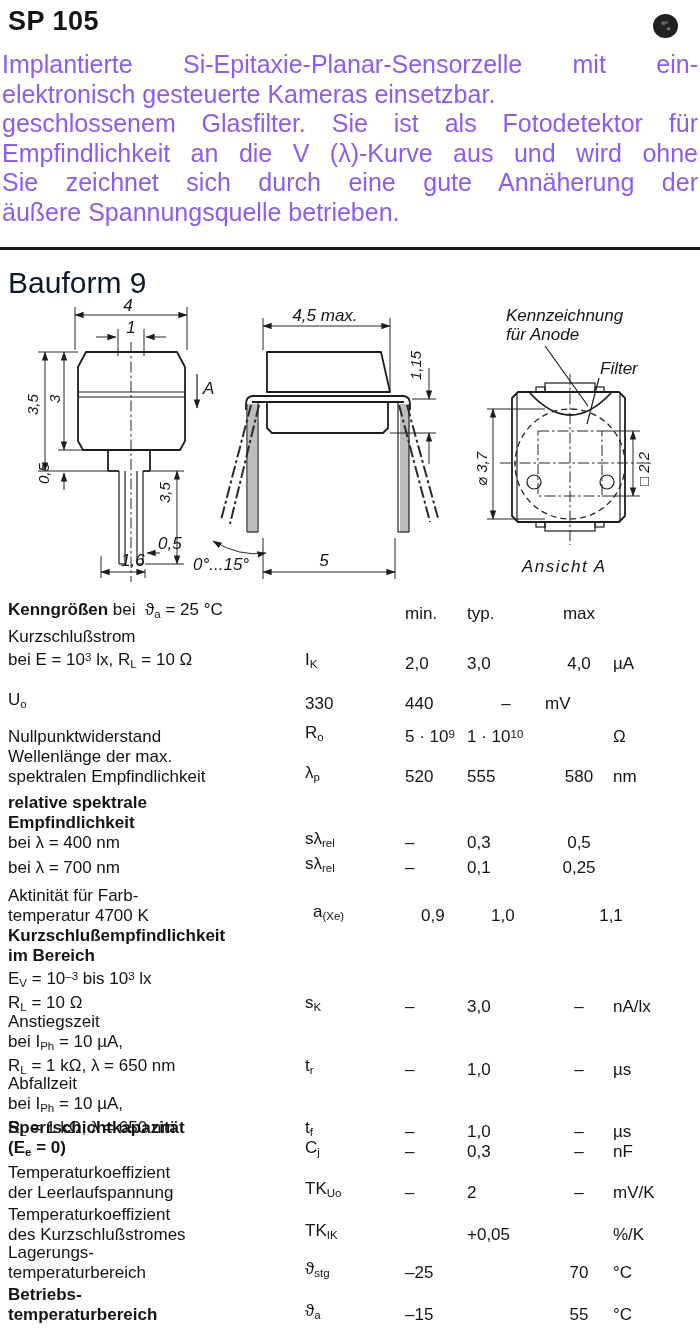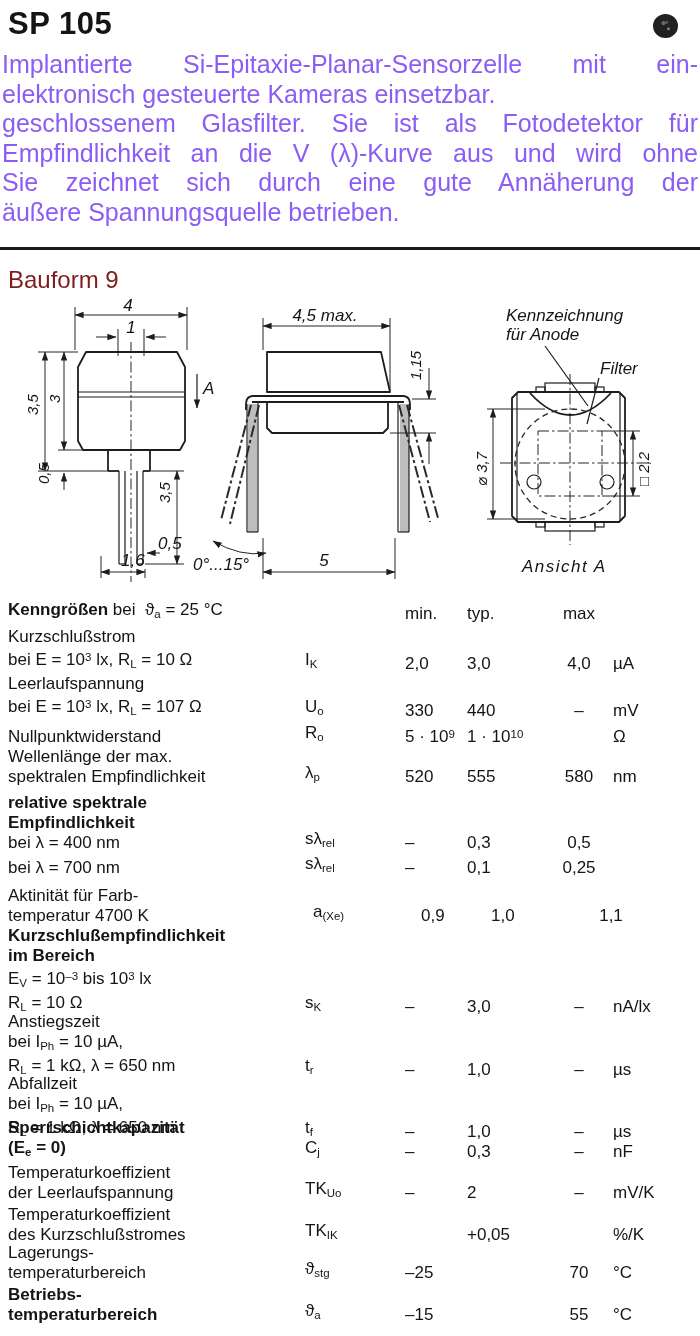--- a/index.html
+++ b/index.html
@@ -1,27 +1,27 @@
 <!DOCTYPE html>
 <html><head>
 <meta charset="utf-8">
 <style>
   html,body{margin:0;padding:0;background:#ffffff;}
   .page{position:relative;width:700px;height:1336px;background:#fff;overflow:hidden;
         font-family:"Liberation Sans","DejaVu Sans",sans-serif;color:#141414;}
-  .title{position:absolute;left:8px;top:6px;font-size:31px;font-weight:bold;letter-spacing:.5px;}
+  .title{position:absolute;left:8px;top:6px;font-size:27px;font-weight:bold;letter-spacing:.5px;}
   .logo{position:absolute;left:653px;top:14px;width:25px;height:24px;border-radius:50%;
         background:radial-gradient(circle at 42% 38%,#6b6b6b 1.5px,transparent 2.5px),
                    radial-gradient(circle at 62% 62%,#7a7a7a 1px,transparent 2px),
                    radial-gradient(circle at 55% 35%,#585858 1px,transparent 2px),#212121;}
   .intro{position:absolute;left:2px;top:50px;width:696px;}
   .il{font-size:25px;line-height:29.5px;white-space:normal;color:#8b5cf6;}
   .jl{text-align:justify;text-align-last:justify;}
   .rule{position:absolute;left:0;top:247px;width:700px;height:3px;background:#1a1a1a;}
-  .bauform{position:absolute;left:8px;top:266px;font-size:24px;color:#7f1d1d;}
+  .bauform{position:absolute;left:8px;top:266px;font-size:30px;color:#0f172a;}
   .drawings{position:absolute;left:0;top:295px;width:700px;height:300px;}
   
   .oln{stroke:#1d1d1d;stroke-width:1.8;fill:none;stroke-linejoin:round;}
   .th{stroke:#1d1d1d;stroke-width:1.2;fill:none;}
   .dim{stroke:#262626;stroke-width:1;fill:none;}
   .cl{stroke:#262626;stroke-width:1;fill:none;stroke-dasharray:11 3 2.5 3;}
   .dsh{stroke:#262626;stroke-width:1.3;fill:none;stroke-dasharray:6 4;}
   .cl2{stroke:#2a2a2a;stroke-width:2;fill:none;stroke-dasharray:12 3 3 3;}
   .dt{font:italic 15px "Liberation Sans","DejaVu Sans",sans-serif;fill:#151515;}
   .dt2{font:italic 17px "Liberation Sans","DejaVu Sans",sans-serif;fill:#151515;}
@@ -239,21 +239,20 @@
     <div class="trow">
       <div class="c-desc">Kurzschlußstrom<br>bei E = 10<sup>3</sup> lx, R<sub>L</sub> = 10 Ω</div>
       <div class="c-sym">I<sub>K</sub></div>
       <div class="c-min">2,0</div>
       <div class="c-typ">3,0</div>
       <div class="c-max">4,0</div>
       <div class="c-unit">µA</div>
     </div>
 
     <div class="trow">
-      <div class="c-desc">Leerlaufspannung<br>bei E = 10<sup>3</sup> lx, R<sub>L</sub> = 107 Ω</div>
       <div class="c-sym">U<sub>o</sub></div>
       <div class="c-min">330</div>
       <div class="c-typ">440</div>
       <div class="c-max">–</div>
       <div class="c-unit">mV</div>
     </div>
 
     <div class="trow">
       <div class="c-desc">Nullpunktwiderstand</div>
       <div class="c-sym">R<sub>o</sub></div>

